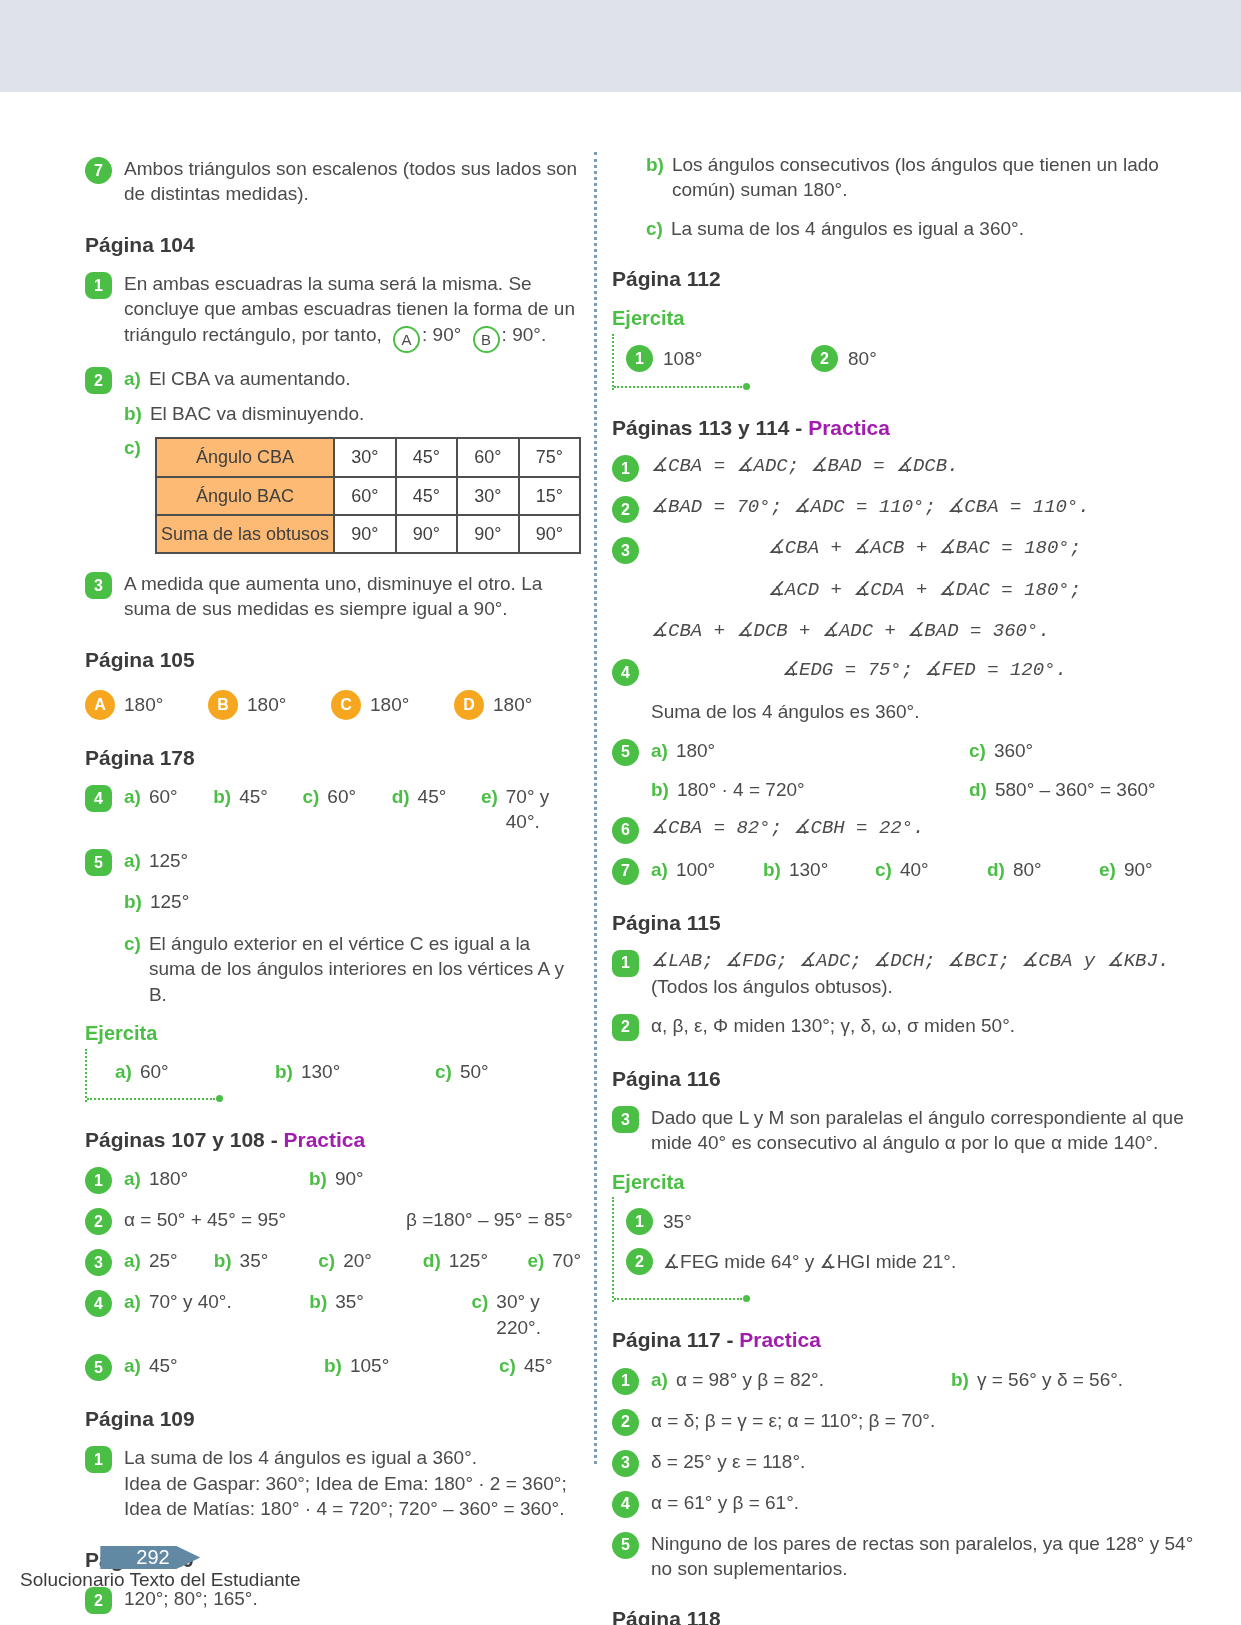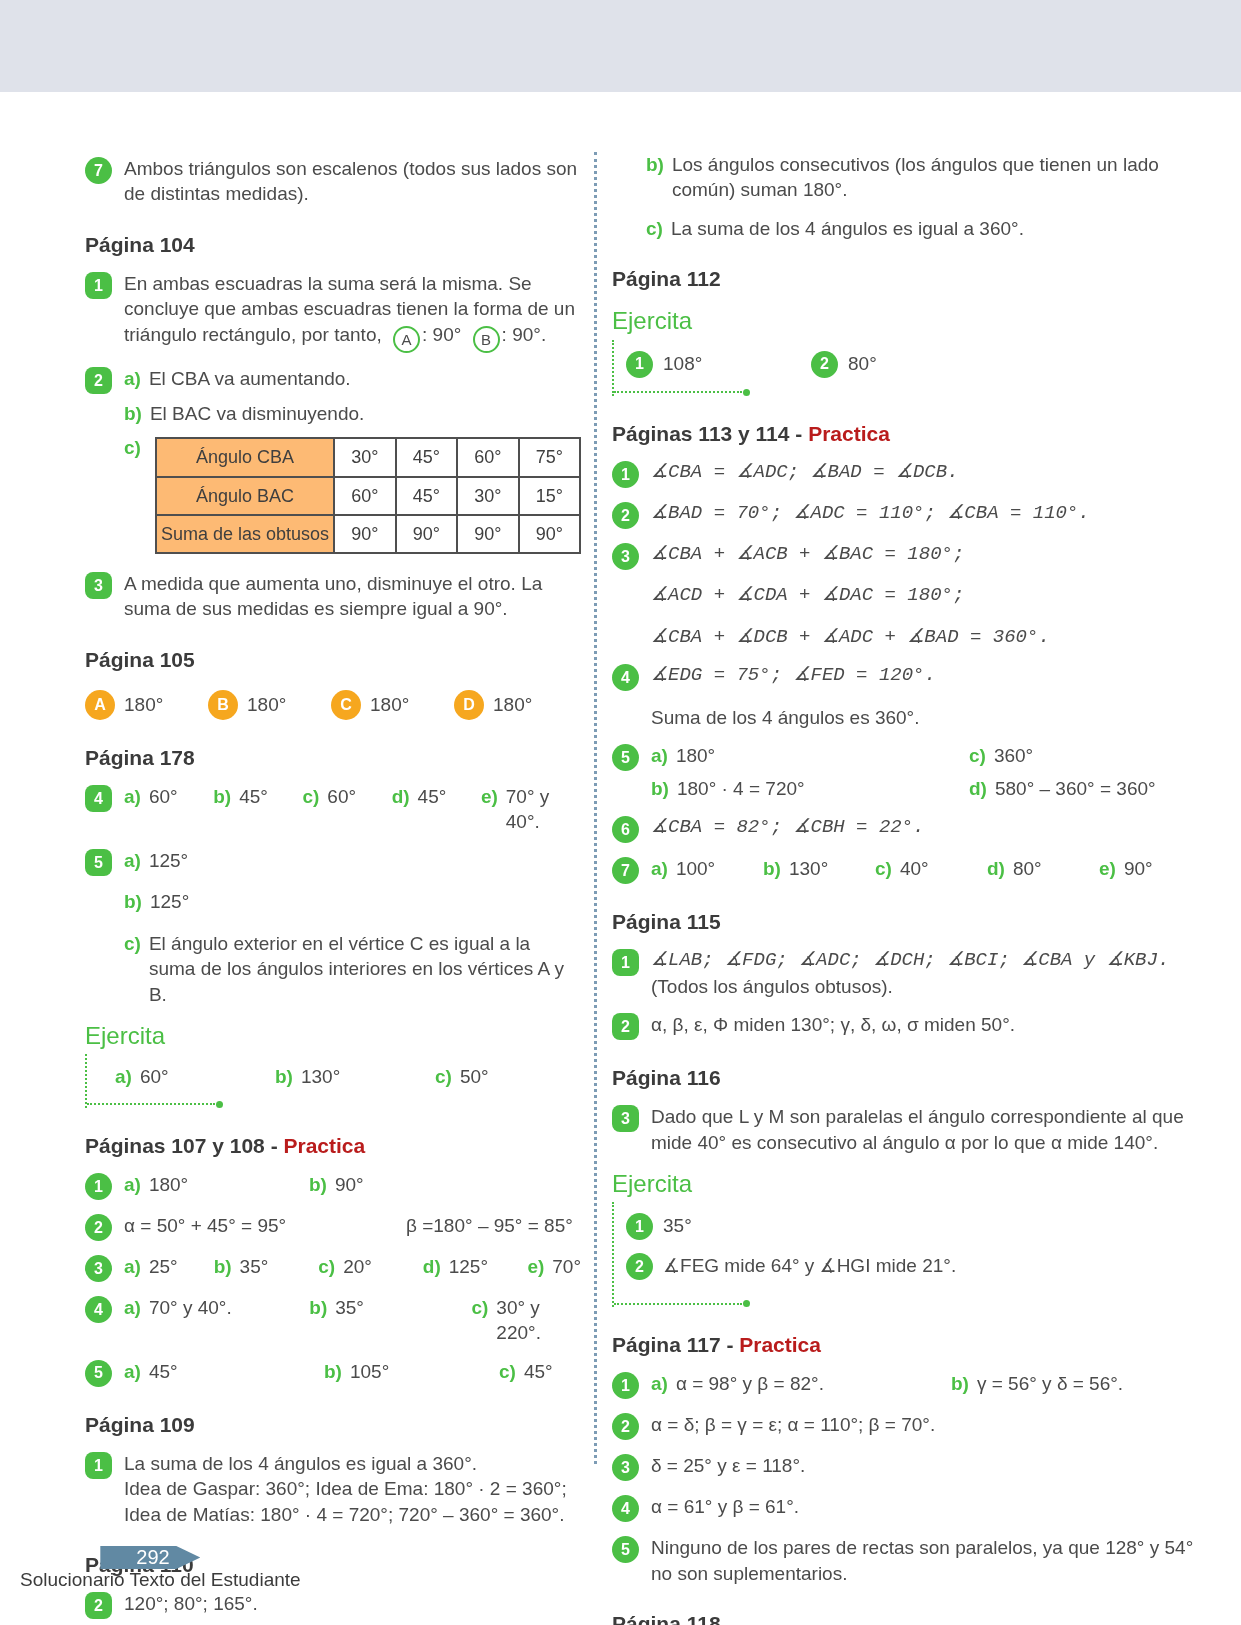--- a/index.html
+++ b/index.html
@@ -4,21 +4,21 @@
 <style>
   html,body{margin:0;padding:0;background:#fff;}
   .page{position:relative;width:1241px;height:1625px;background:#ffffff;
         font-family:"Liberation Sans",sans-serif;color:#4b4b4b;overflow:hidden;}
   .top-band{position:absolute;left:0;top:0;width:1241px;height:92px;background:#dfe2ea;}
   .divider{position:absolute;left:594px;top:152px;height:1312px;width:0;border-left:3px dotted #7d9cb5;}
   .col{position:absolute;font-size:19px;line-height:1.34;}
   .col-left{left:85px;top:156px;width:496px;}
   .col-right{left:612px;top:152px;width:586px;}
   .ptitle{font-size:21px;font-weight:bold;color:#3b3b3b;margin:24px 0 12px 0;}
-  .practica{color:#b91c1c;}
+  .practica{color:#a21caf;}
   .item{display:flex;align-items:flex-start;gap:12px;margin:0 0 13px 0;}
   .body{flex:1;min-width:0;}
   .badge{flex:0 0 auto;width:27px;height:27px;background:#4bbf45;color:#fff;font-weight:bold;
          font-size:16px;display:flex;align-items:center;justify-content:center;margin-top:1px;}
   .circle{border-radius:50%;}
   .square{border-radius:8px;}
   .lab{color:#4bbf45;font-weight:bold;margin-right:8px;white-space:nowrap;}
   .line{margin-bottom:9px;display:flex;align-items:flex-start;}
   .line:last-child{margin-bottom:0;}
   .ital{font-style:italic;font-family:Liberation Mono, monospace;}
@@ -30,33 +30,33 @@
   .atable td{border:2px solid #4f4f4f;text-align:center;font-size:18px;color:#3f3f3f;padding:6px 4px;}
   .atable td.th{background:#fdba74;width:188px;}
   .atable td.v{width:56px;}
   
   .abcd-row{display:flex;margin:16px 0 6px 0;}
   .abcd{display:flex;align-items:center;gap:9px;width:123px;}
   .abadge{width:30px;height:30px;border-radius:50%;background:#f6a71f;color:#fff;font-weight:bold;
           font-size:16px;display:flex;align-items:center;justify-content:center;}
   
   .ej{margin:8px 0 20px 0;}
-  .ej-title{color:#4bbf45;font-weight:normal;font-size:24px;margin-bottom:2px;}
+  .ej-title{color:#4bbf45;font-weight:bold;font-size:20px;margin-bottom:2px;}
   .ej-body{position:relative;border-left:2px dotted #4bbf45;padding:10px 0 18px 28px;}
   .ej-end{position:absolute;left:0;bottom:0;display:flex;align-items:center;}
   .ej-line{width:128px;border-top:2px dotted #4bbf45;}
   .ej-dot{width:7px;height:7px;border-radius:50%;background:#4bbf45;margin-left:1px;}
   
   .cells{display:flex;align-items:flex-start;}
   .cells>.cell{display:flex;align-items:flex-start;}
   .w185{width:185px;}.w200{width:200px;}.w175{width:175px;}.w260{width:282px;}
   .w160{width:160px;}.w112{width:112px;}.w95{width:96px;}.w300{width:300px;}
-  .g2{display:grid;grid-template-columns:318px auto;row-gap:8px;}
+  .g2{display:grid;grid-template-columns:318px auto;row-gap:14px;}
   .sub{padding-left:34px;}
-  .p-gap{margin-bottom:16px;}
+  .p-gap{margin-bottom:16px;text-align:center;}
   
   .footer{position:absolute;left:0;top:1546px;height:36px;display:flex;align-items:center;flex-direction:column;}
   .flag{width:100px;height:36px;background:#6189a3;clip-path:polygon(0 0,76% 0,100% 50%,76% 100%,0 100%);
         color:#fff;font-size:20px;display:flex;align-items:center;box-sizing:border-box;padding-left:36px;}
   .ftitle{margin-left:20px;font-size:19px;color:#3b3b3b;text-align:right;}
 </style>
 </head>
 <body>
 
 <div class="page">

